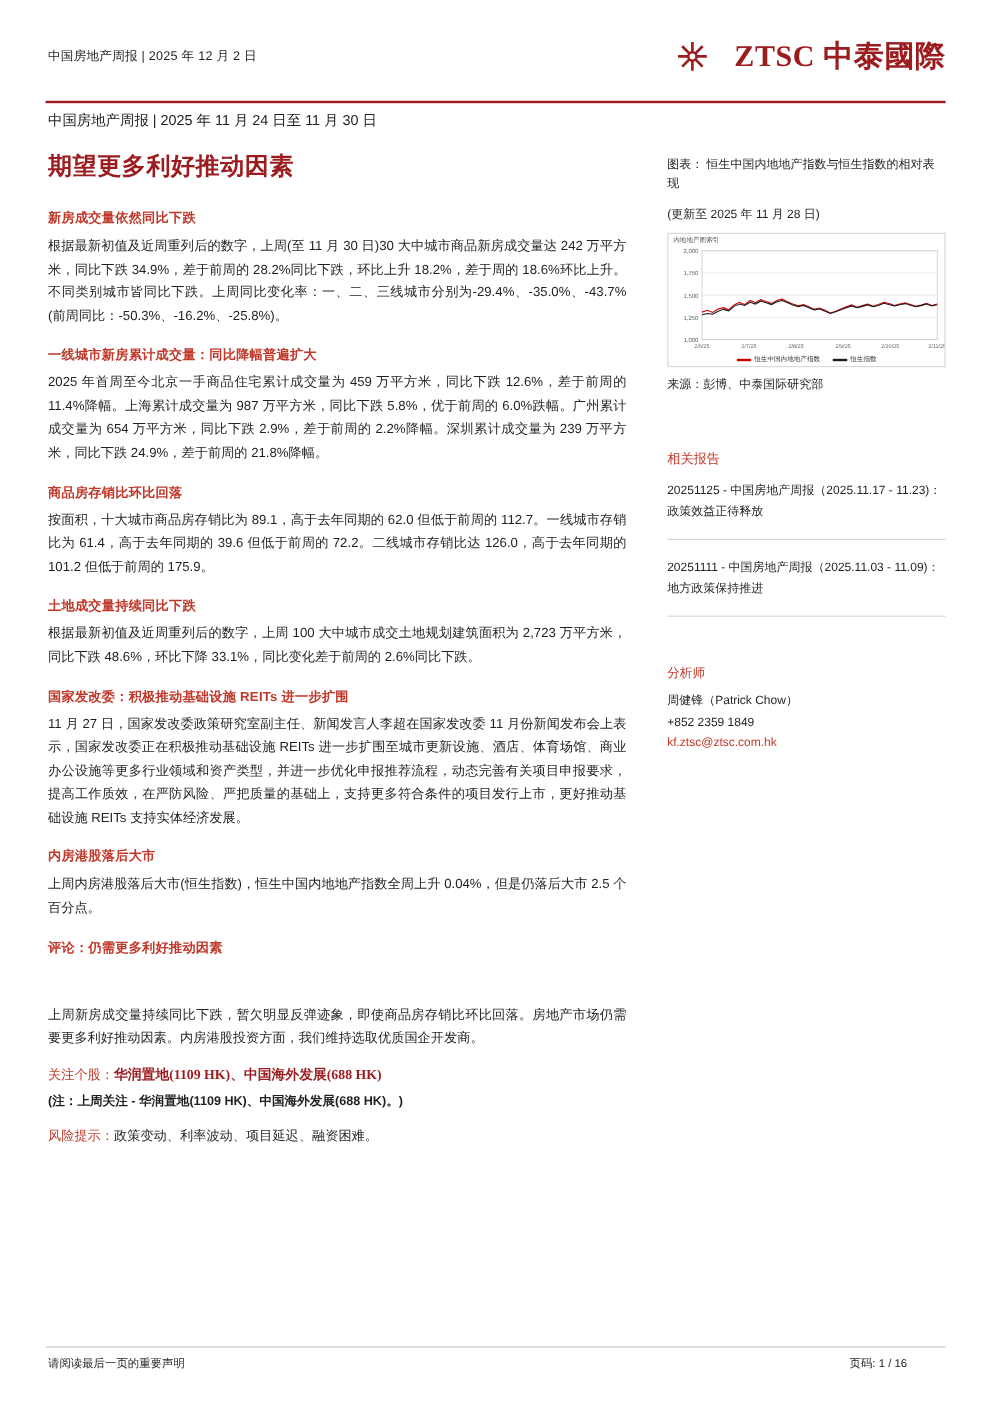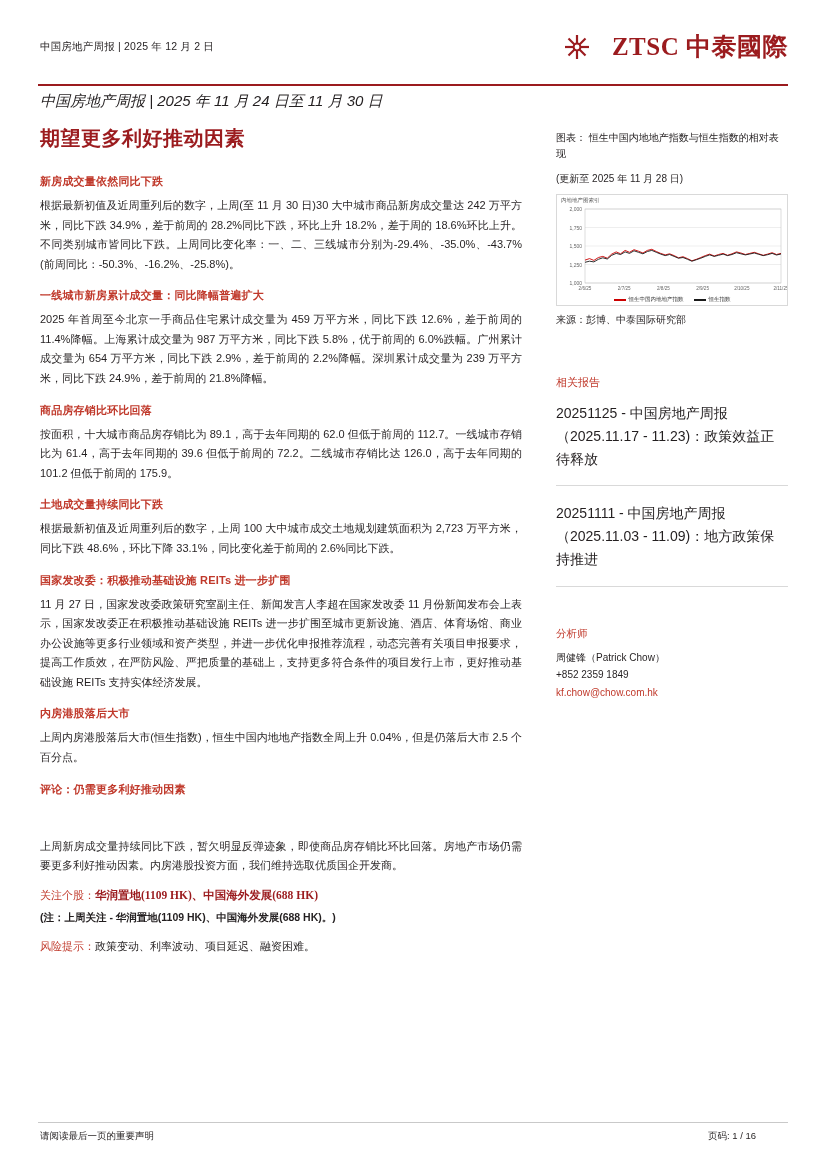--- a/index.html
+++ b/index.html
@@ -49,23 +49,22 @@
   .logo-text {
     font-size: 25px;
     font-weight: bold;
     color: #9b1b1e;
     letter-spacing: .5px;
     font-family: "Liberation Serif", serif;
   }
   .subheader {
     position: absolute;
     top: 92px; left: 40px;
-    font-size: 15px;
-    color: #231f20;
-    font-style: italic;
+    font-size: 12px;
+    color: #231f20;
   }
 
   
   .left-col {
     position: absolute;
     top: 125px;
     left: 40px;
     width: 482px;
   }
   .right-col {
@@ -163,21 +162,21 @@
     font-size: 10px;
     margin: 7px 0 0 0;
     color: #231f20;
   }
   .rel-head {
     color: #c0392b;
     font-size: 11px;
     margin: 48px 0 12px 0;
   }
   .rel-item {
-    font-size: 14px;
+    font-size: 10px;
     line-height: 1.65;
     color: #231f20;
     margin: 0 0 16px 0;
     padding-bottom: 14px;
     border-bottom: 1px solid #d9d9d9;
   }
   .rel-item:last-of-type { border-bottom: 1px solid #d9d9d9; }
   .analyst-head {
     color: #c0392b;
     font-size: 10.5px;
@@ -307,20 +306,20 @@
 
     <p class="source">来源：彭博、中泰国际研究部</p>
 
     <div class="rel-head">相关报告</div>
     <div class="rel-item">20251125 - 中国房地产周报（2025.11.17 - 11.23)：政策效益正待释放</div>
     <div class="rel-item">20251111 - 中国房地产周报（2025.11.03 - 11.09)：地方政策保持推进</div>
 
     <div class="analyst-head">分析师</div>
     <div class="analyst-line">周健锋（Patrick Chow）</div>
     <div class="analyst-line">+852 2359 1849</div>
-    <div class="analyst-line analyst-mail">kf.chow@chow.com.hk</div>
+    <div class="analyst-line analyst-mail">kf.ztsc@ztsc.com.hk</div>
   </div>
 
   <div class="footer-rule"></div>
   <div class="footer-left">请阅读最后一页的重要声明</div>
   <div class="footer-right">页码: 1 / 16</div>
 
 </div>
 
 </body></html>

